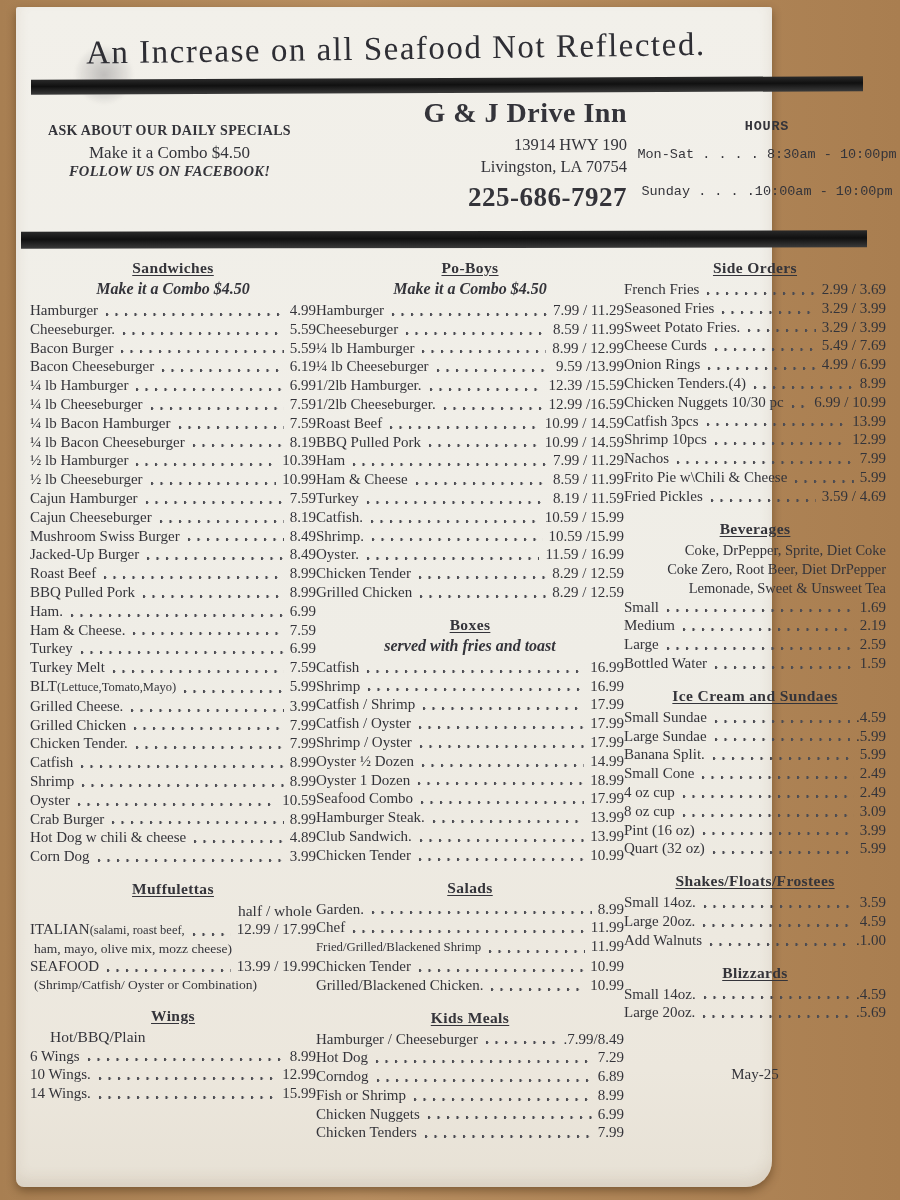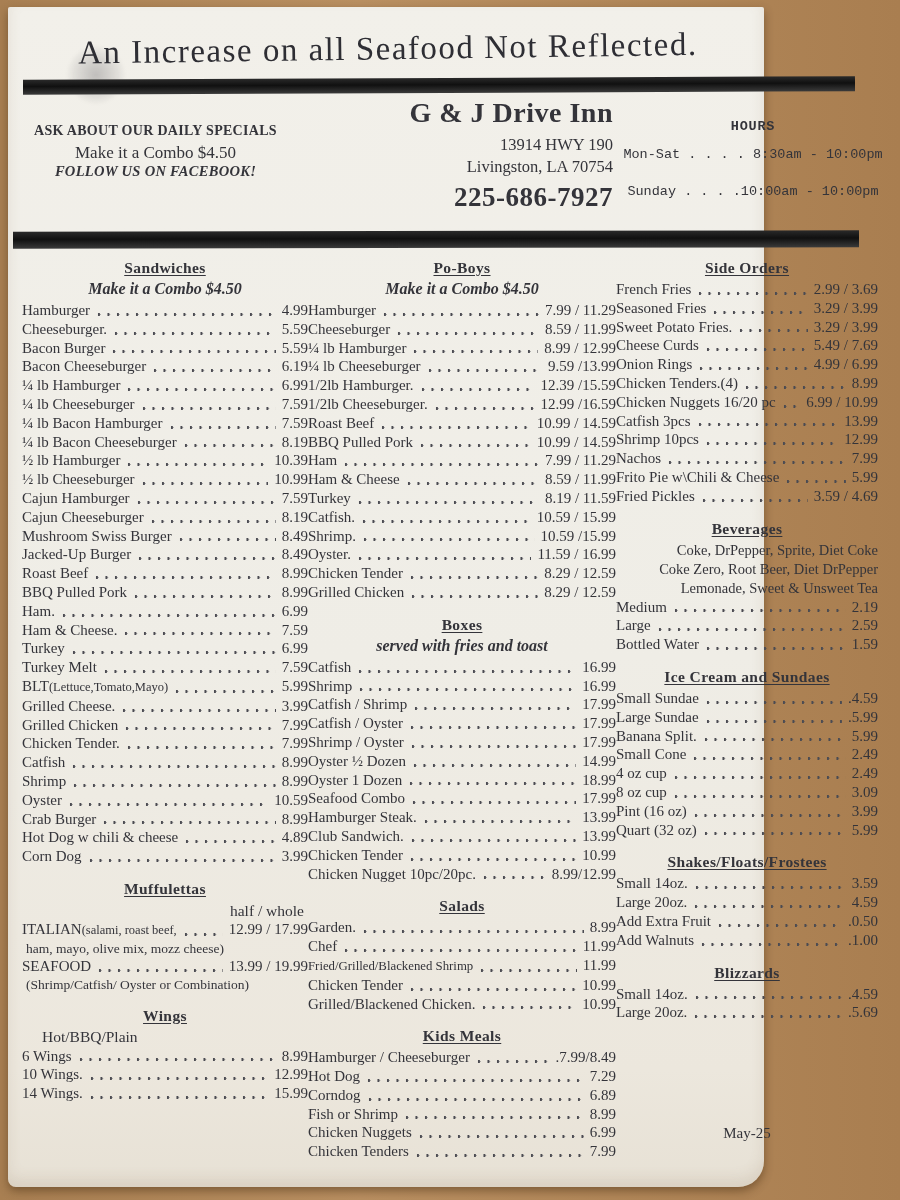--- a/index.html
+++ b/index.html
@@ -2,21 +2,21 @@
 <html><head>
 <meta charset="utf-8">
 <style>
   html,body{margin:0;padding:0;}
   body{
     width:900px;height:1200px;overflow:hidden;position:relative;
     background:linear-gradient(90deg,#a87f52,#b98f61 40%,#a97e50);
     font-family:"Liberation Serif","DejaVu Serif",serif;
   }
   .paper{
-    position:absolute;left:8px;top:7px;width:756px;height:1180px;
+    position:absolute;left:16px;top:7px;width:756px;height:1180px;
     background:linear-gradient(180deg,#f2f0ea 0%,#efede6 55%,#ece7dd 90%,#e7e1d5 100%);
     border-radius:2px 2px 26px 8px;
     box-shadow:0 4px 10px rgba(60,35,10,.45), inset 0 -8px 14px rgba(120,90,60,.12);
     color:#34343a;
   }
   .smudge{
     position:absolute;left:48px;top:28px;width:80px;height:80px;pointer-events:none;
     background:radial-gradient(closest-side,rgba(110,108,112,.38),rgba(110,108,112,.12) 55%,transparent 75%);
     filter:blur(1px);
   }
@@ -24,21 +24,21 @@
     position:absolute;left:70px;top:22px;width:800px;
     font-family:cursive;
     font-size:33px;letter-spacing:1.5px;color:#2e2e34;
     transform:rotate(-0.8deg);white-space:nowrap;
   }
   .bar{position:absolute;background:linear-gradient(180deg,#2a2a2a,#101010 45%,#3a3a3a);}
   .bar1{left:15px;top:71px;width:832px;height:15px;transform:rotate(-0.25deg);}
   .bar2{left:5px;top:224px;width:846px;height:17px;transform:rotate(-0.1deg);}
   .header{
     position:absolute;left:0;top:88px;width:100%;height:132px;
-    display:grid;grid-template-columns:255px 330px 280px;padding:0 20px;box-sizing:border-box;
+    display:grid;grid-template-columns:255px 330px 280px;padding:0 26px;box-sizing:border-box;
   }
   .hdr-left{text-align:center;padding-top:28px;}
   .hdr-left .l1{font-weight:bold;font-size:14px;letter-spacing:.3px;}
   .hdr-left .l2{font-size:17px;margin-top:4px;}
   .hdr-left .l3{font-weight:bold;font-style:italic;font-size:14.5px;letter-spacing:.3px;}
   .hdr-center{text-align:right;}
   .hdr-center .title{font-size:28px;font-weight:bold;letter-spacing:.5px;margin-top:2px;}
   .hdr-center .addr{font-size:16.5px;line-height:22px;margin-top:5px;}
   .hdr-center .phone{font-size:27px;font-weight:bold;margin-top:4px;letter-spacing:.5px;}
   .hdr-hours{text-align:center;padding-top:24px;font-family:Liberation Mono, monospace;}
@@ -64,21 +64,21 @@
   .row .nm.small{font-size:12.8px;}
   .row .nm .nm-note{font-size:12.5px;}
   .row .dots{
     flex:1 1 auto;min-width:10px;align-self:flex-end;height:5px;margin:0 6px 3px 7px;
     background-image:radial-gradient(circle at 2px 2.5px,#4b4b52 1.15px,transparent 1.5px);
     background-size:9.5px 5px;background-repeat:repeat-x;
   }
   .row .pr{white-space:nowrap;}
   .row-rightlabel{text-align:right;font-size:15.5px;line-height:19px;padding-right:4px;}
   .row-note{font-size:13.5px;line-height:17px;padding-left:4px;}
-  .col-footer{text-align:center;font-size:15px;margin-top:103px;}
+  .col-footer{text-align:center;font-size:15px;margin-top:44px;}
 </style>
 </head>
 <body>
 
 <div class="paper">
   <div class="smudge"></div>
   <div class="handwriting">An Increase on all Seafood Not Reflected.</div>
   <div class="bar bar1"></div>
 
   <div class="header">
@@ -432,25 +432,20 @@
           <div class="row">
             <span class="nm">Club Sandwich.</span>
             <span class="dots"></span>
             <span class="pr">13.99</span>
           </div>
           <div class="row">
             <span class="nm">Chicken Tender</span>
             <span class="dots"></span>
             <span class="pr">10.99</span>
           </div>
-          <div class="row">
-            <span class="nm">Chicken Nugget 10pc/20pc.</span>
-            <span class="dots"></span>
-            <span class="pr">8.99/12.99</span>
-          </div>
         </section>
         <section class="menu-section">
           <div class="sec-title">Salads</div>
           <div class="row">
             <span class="nm">Garden.</span>
             <span class="dots"></span>
             <span class="pr">8.99</span>
           </div>
           <div class="row">
             <span class="nm">Chef</span>
@@ -534,21 +529,21 @@
             <span class="nm">Onion Rings</span>
             <span class="dots"></span>
             <span class="pr">4.99 / 6.99</span>
           </div>
           <div class="row">
             <span class="nm">Chicken Tenders.(4)</span>
             <span class="dots"></span>
             <span class="pr">8.99</span>
           </div>
           <div class="row">
-            <span class="nm">Chicken Nuggets 16/20 pc</span>
+            <span class="nm">Chicken Nuggets 10/30 pc</span>
             <span class="dots"></span>
             <span class="pr">6.99 / 10.99</span>
           </div>
           <div class="row">
             <span class="nm">Catfish  3pcs</span>
             <span class="dots"></span>
             <span class="pr">13.99</span>
           </div>
           <div class="row">
             <span class="nm">Shrimp  10pcs</span>
@@ -570,20 +565,25 @@
             <span class="dots"></span>
             <span class="pr">3.59 / 4.69</span>
           </div>
         </section>
         <section class="menu-section">
           <div class="sec-title">Beverages</div>
           <div class="pre-line">Coke, DrPepper, Sprite, Diet Coke</div>
           <div class="pre-line">Coke Zero, Root Beer, Diet DrPepper</div>
           <div class="pre-line">Lemonade, Sweet &amp; Unsweet Tea</div>
           <div class="row">
+            <span class="nm">Small</span>
+            <span class="dots"></span>
+            <span class="pr">1.69</span>
+          </div>
+          <div class="row">
             <span class="nm">Medium</span>
             <span class="dots"></span>
             <span class="pr">2.19</span>
           </div>
           <div class="row">
             <span class="nm">Large</span>
             <span class="dots"></span>
             <span class="pr">2.59</span>
           </div>
           <div class="row">
@@ -639,25 +639,20 @@
           <div class="sec-title">Shakes/Floats/Frostees</div>
           <div class="row">
             <span class="nm">Small  14oz.</span>
             <span class="dots"></span>
             <span class="pr">3.59</span>
           </div>
           <div class="row">
             <span class="nm">Large  20oz.</span>
             <span class="dots"></span>
             <span class="pr">4.59</span>
-          </div>
-          <div class="row">
-            <span class="nm">Add Extra Fruit</span>
-            <span class="dots"></span>
-            <span class="pr">.0.50</span>
           </div>
           <div class="row">
             <span class="nm">Add Walnuts</span>
             <span class="dots"></span>
             <span class="pr">.1.00</span>
           </div>
         </section>
         <section class="menu-section">
           <div class="sec-title">Blizzards</div>
           <div class="row">

